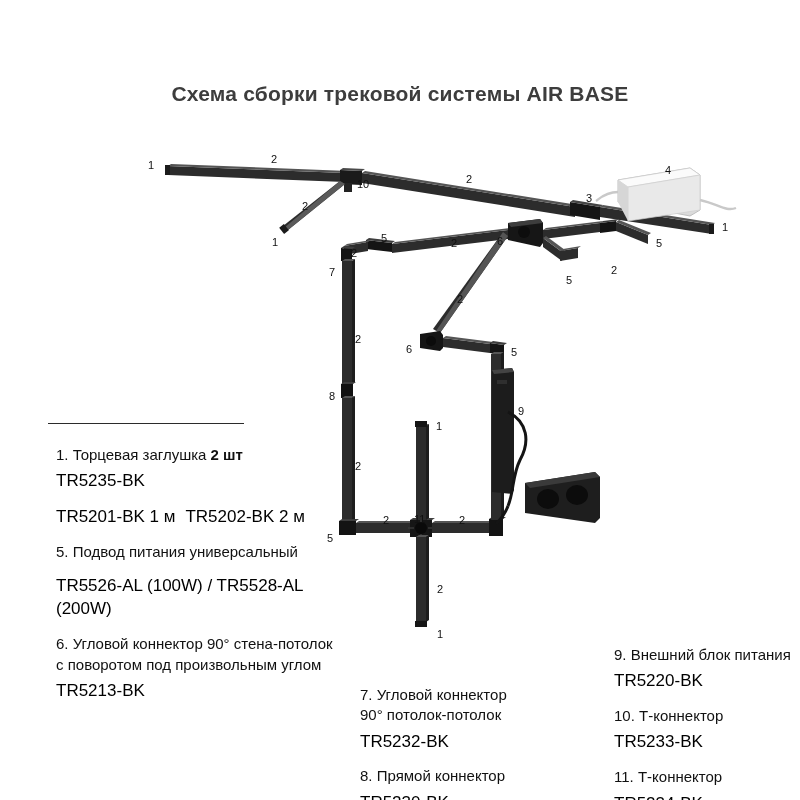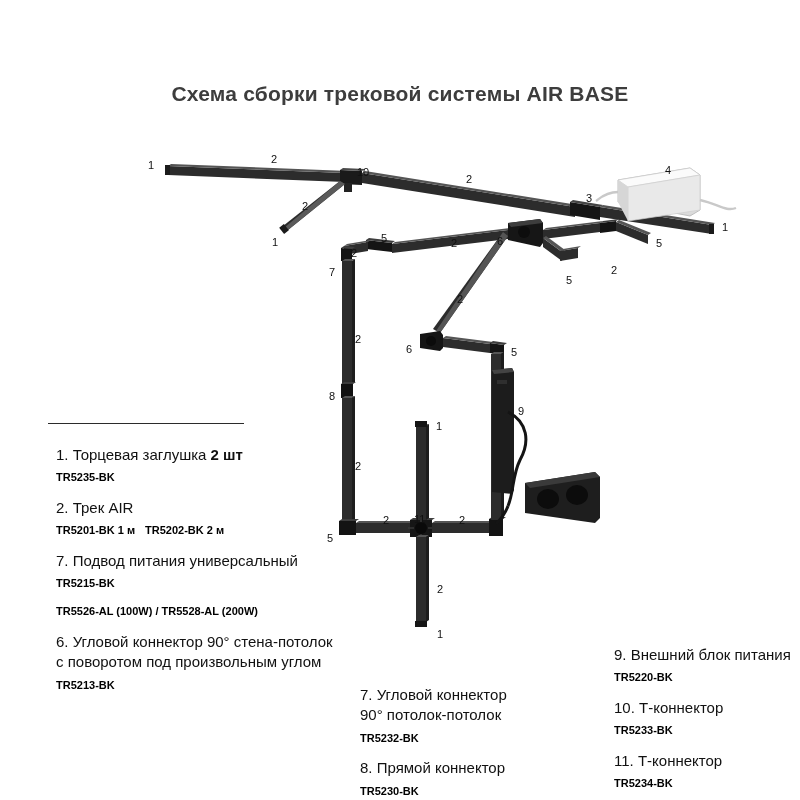--- a/index.html
+++ b/index.html
@@ -59,22 +59,22 @@
     margin-bottom: 13px;
   }
   .legend-entry .desc {
     color: #111111;
     font-size: 15px;
   }
   .legend-entry .desc .b {
     font-weight: bold;
   }
   .legend-entry .code {
-    font-weight: bold;
-    font-size: 11px;
+    font-weight: normal;
+    font-size: 17px;
     margin-top: 5px;
     color: #000000;
   }
   .legend-entry .code .sp {
     display: inline-block;
     width: 10px;
   }
   .num-label {
     position: absolute;
     font-size: 11px;
@@ -281,21 +281,21 @@
       <polygon points="416,497 426,497 426,582 416,582" fill="#2c2c2c"></polygon>
       <polygon points="416,497 419,495 429,495 426,497" fill="#555"></polygon>
       <polygon points="426,497 429,495 429,580 426,582" fill="#1d1d1d"></polygon>
       <rect x="415" y="581" width="12" height="6" fill="#161616"></rect>
     </g>
   </svg>
 
   <div id="callouts">
       <div class="num-label" style="left: 148px; top: 119px;">1</div>
       <div class="num-label" style="left: 271px; top: 113px;">2</div>
-      <div class="num-label" style="left: 357px; top: 126px;">10</div>
+      <div class="num-label" style="left: 357px; top: 138px;">10</div>
       <div class="num-label" style="left: 466px; top: 133px;">2</div>
       <div class="num-label" style="left: 586px; top: 152px;">3</div>
       <div class="num-label" style="left: 665px; top: 124px;">4</div>
       <div class="num-label" style="left: 722px; top: 181px;">1</div>
       <div class="num-label" style="left: 302px; top: 160px;">2</div>
       <div class="num-label" style="left: 272px; top: 196px;">1</div>
       <div class="num-label" style="left: 381px; top: 192px;">5</div>
       <div class="num-label" style="left: 351px; top: 207px;">2</div>
       <div class="num-label" style="left: 451px; top: 197px;">2</div>
       <div class="num-label" style="left: 497px; top: 195px;">6</div>
@@ -320,26 +320,24 @@
     </div>
 
   <div class="legend-rule"></div>
 
   <div class="legend-col col1" id="legend-col1">
       <div class="legend-entry">
         <div class="desc"><span>1. Торцевая заглушка </span><span class="b">2 шт</span></div>
         <div class="code"><span>TR5235-BK</span></div>
       </div>
       <div class="legend-entry">
-        <div class="desc"><span>2. Трек AIR</span></div>
         <div class="code"><span>TR5201-BK  1 м</span><span class="sp"></span><span>TR5202-BK  2 м</span></div>
       </div>
       <div class="legend-entry">
-        <div class="desc"><span>7. Подвод питания универсальный</span></div>
-        <div class="code"><span>TR5215-BK</span></div>
+        <div class="desc"><span>5. Подвод питания универсальный</span></div>
       </div>
       <div class="legend-entry">
         <div class="code"><span>TR5526-AL (100W) / TR5528-AL (200W)</span></div>
       </div>
       <div class="legend-entry">
         <div class="desc"><span>6. Угловой коннектор 90° стена-потолок</span><div>с поворотом под произвольным углом</div></div>
         <div class="code"><span>TR5213-BK</span></div>
       </div>
     </div>
   <div class="legend-col col2" id="legend-col2">

